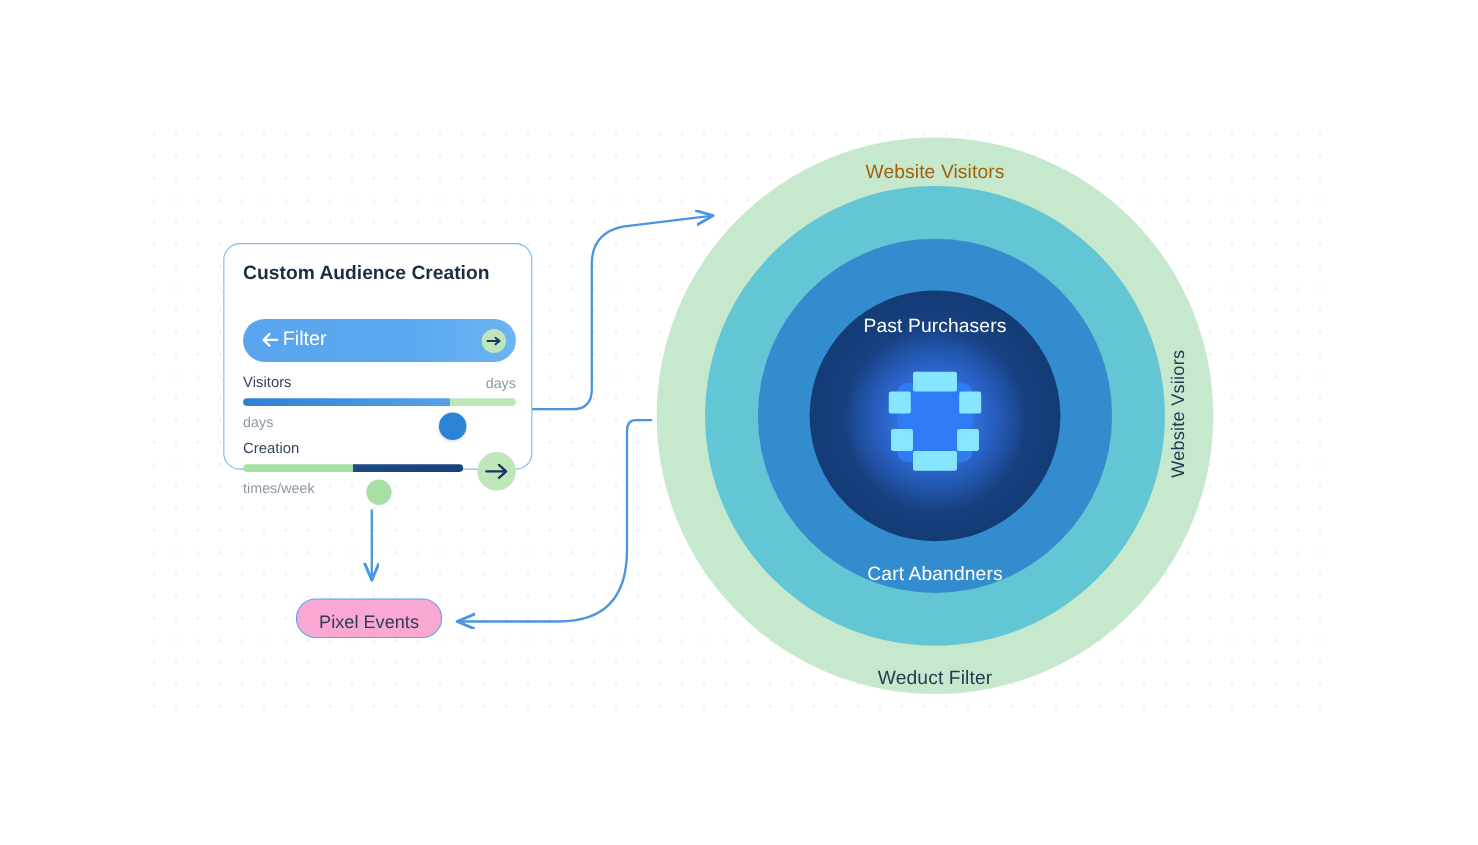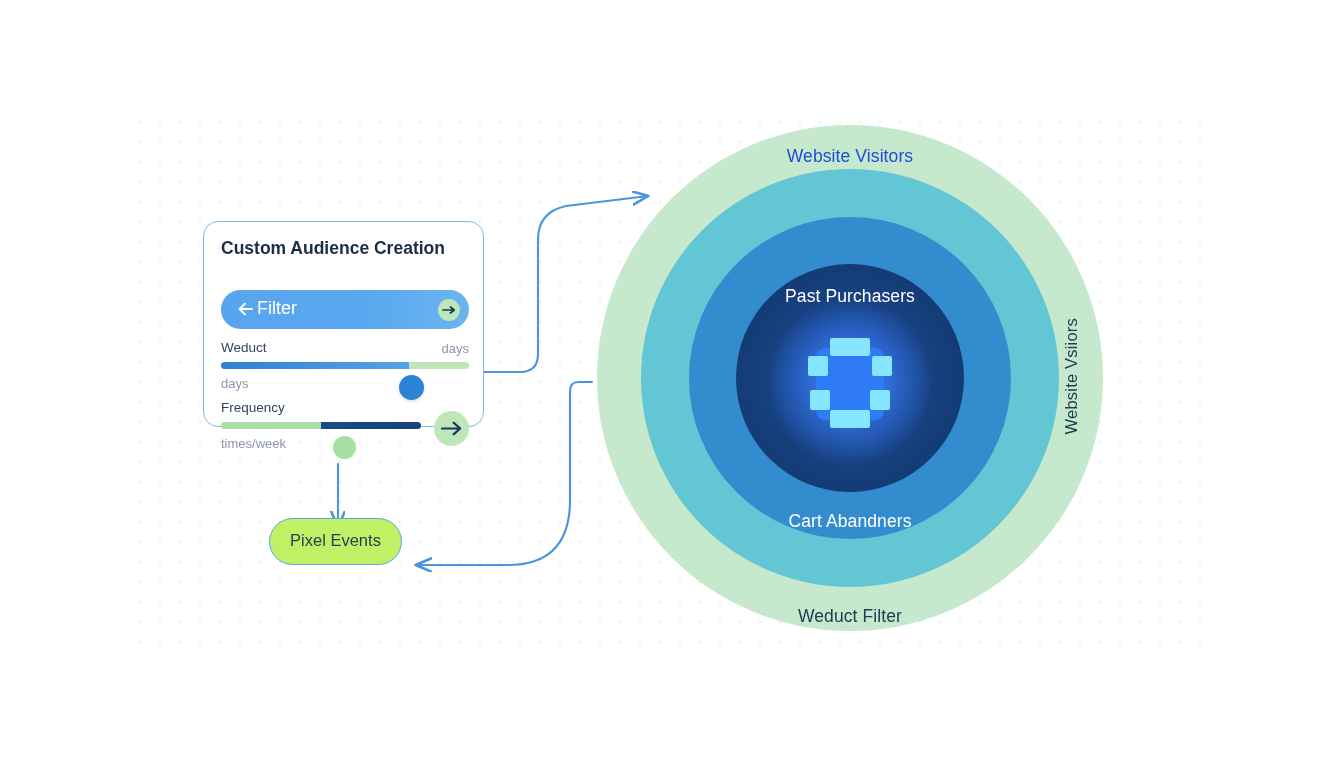--- a/index.html
+++ b/index.html
@@ -33,21 +33,21 @@
   }
 
   .ring-label{
     position:absolute;
     left:0;right:0;
     text-align:center;
     font-size:17.5px;
     letter-spacing:.1px;
     white-space:nowrap;
   }
-  .lbl-outer-top{top:21px;color:#1d4ed8;}
+  .lbl-outer-top{top:21px;color:#a16207;}
   .lbl-outer-bottom{top:481px;color:#243b53;}
   .lbl-third-top{top:161px;color:#ffffff;text-align:center;}
   .lbl-second-bottom{top:386px;color:#ffffff;}
 
   .ring-label-vertical{
     position:absolute;
     left:1062px;top:318px;
     font-size:16.5px;
     color:#243b53;
     white-space:nowrap;
@@ -134,22 +134,22 @@
   .thumb-rec{left:178px;top:12.5px;width:25px;height:25px;background:#2b83d6;box-shadow:0 1px 3px rgba(0,0,0,.18);}
   .thumb-freq{left:112px;top:13.5px;width:23px;height:23px;background:#a8dfa4;}
   .freq-go{
     position:absolute;left:213px;top:11px;width:35px;height:35px;
     background:#bfe6b9;border-radius:50%;
   }
   .freq-go svg{position:absolute;left:7px;top:9px;}
 
   
   .pixel-node{
-    position:absolute;left:269px;top:518px;width:133px;height:47px;
-    background:#bef264;border:1.7px solid #5aa4e8;border-radius:24px;
+    position:absolute;left:269px;top:544px;width:133px;height:36px;
+    background:#f9a8d4;border:1.7px solid #5aa4e8;border-radius:24px;
     box-sizing:border-box;
   }
   .pixel-node span{
     position:absolute;left:0;right:0;top:12px;text-align:center;
     font-size:16.5px;color:#2c3c52;
   }
 
   
   .connectors{position:absolute;left:0;top:0;width:1344px;height:768px;pointer-events:none;}
 </style>
@@ -210,30 +210,30 @@
       </span>
       <span class="filter-text">Filter</span>
       <span class="filter-chip">
         <svg width="14" height="12" viewBox="0 0 14 12" xmlns="http://www.w3.org/2000/svg">
           <path d="M1,6 L12,6 M8.4,3 L12.2,6 L8.4,9" fill="none" stroke="#14365f" stroke-width="1.7" stroke-linecap="round" stroke-linejoin="round"></path>
         </svg>
       </span>
     </div>
 
     <div class="slider-row row-recency">
-      <span class="slider-name">Weduct</span>
+      <span class="slider-name">Visitors</span>
       <span class="slider-unit-right">days</span>
       <div class="track track-rec">
         <div class="thumb thumb-rec"></div>
       </div>
       <span class="slider-unit-below">days</span>
     </div>
 
     <div class="slider-row row-frequency">
-      <span class="slider-name">Frequency</span>
+      <span class="slider-name">Creation</span>
       <div class="track track-freq">
         <div class="thumb thumb-freq"></div>
       </div>
       <div class="freq-go">
         <svg width="21" height="17" viewBox="0 0 21 17" xmlns="http://www.w3.org/2000/svg">
           <path d="M1,8.5 L19,8.5 M12.6,2.6 L19.2,8.5 L12.6,14.4" fill="none" stroke="#14365f" stroke-width="2.1" stroke-linecap="round" stroke-linejoin="round"></path>
         </svg>
       </div>
       <span class="slider-unit-below">times/week</span>
     </div>

